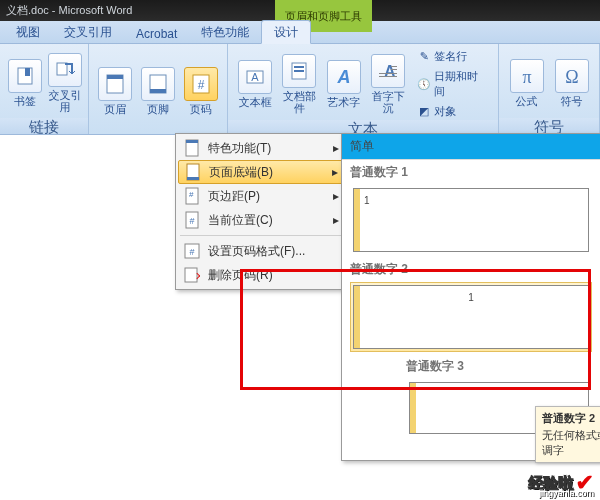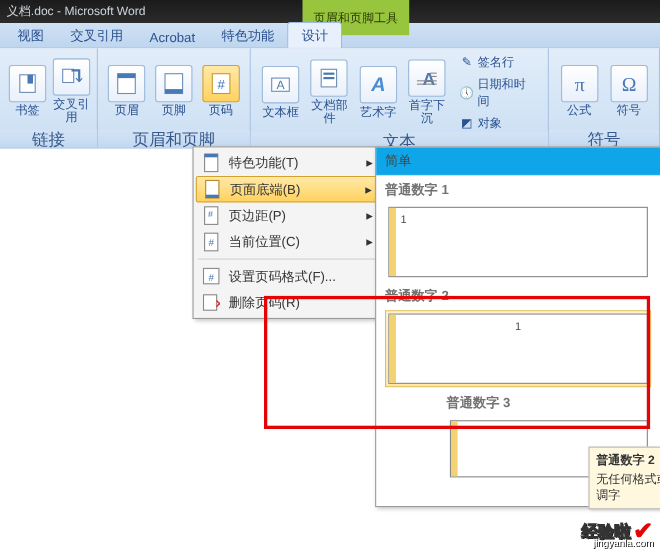--- a/index.html
+++ b/index.html
@@ -124,21 +124,20 @@
       <div class="bigbtn active">
         <div class="ic">
           <svg width="20" height="22">
                 <rect x="2" y="2" width="16" height="18" fill="#fff" stroke="#c79a2b"></rect>
                 <text x="10" y="16" font-size="12" fill="#4a78b5" text-anchor="middle">#</text>
               </svg>
         </div>
         <div class="lb">页码</div>
       </div>
     </div>
-    <div class="group-label">页眉和页脚</div>
   </div>
 
   <div class="group" style="width:270px">
     <div class="group-body">
       <div class="bigbtn">
         <div class="ic">
           <svg width="20" height="20">
                 <rect x="2" y="4" width="16" height="12" fill="#fff" stroke="#6b8db8"></rect>
                 <text x="10" y="14" font-size="11" fill="#4a78b5" text-anchor="middle">A</text>
               </svg>

